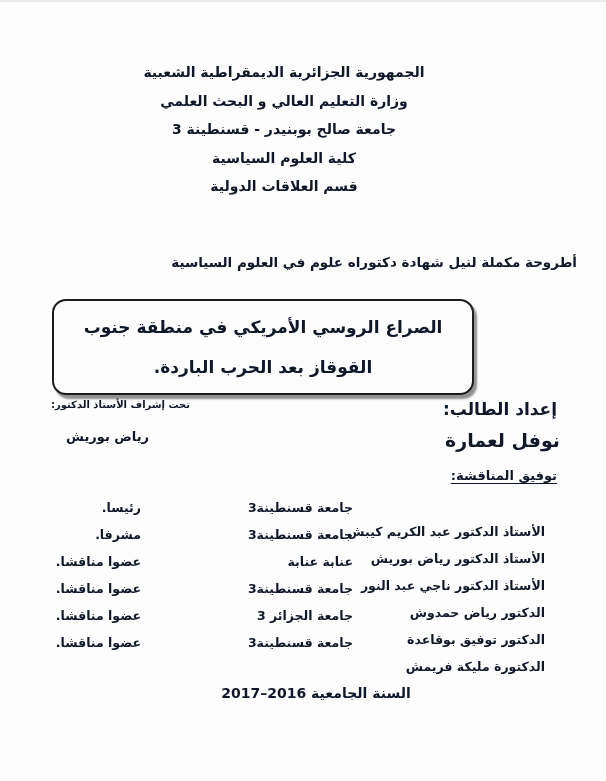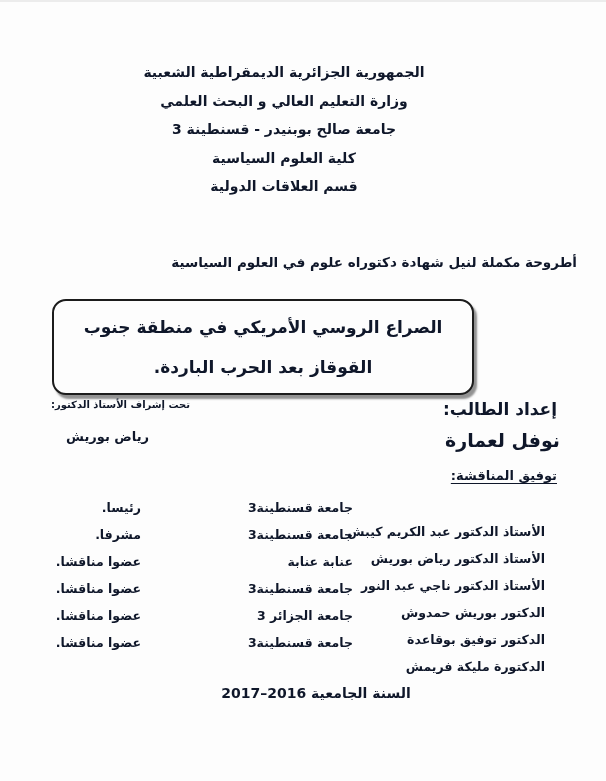--- a/index.html
+++ b/index.html
@@ -141,21 +141,21 @@
       <span class="cell name">الأستاذ الدكتور رياض بوريش</span>
       <span class="cell univ">جامعة قسنطينة3</span>
       <span class="cell role">مشرفا.</span>
     </div>
     <div class="committee-row">
       <span class="cell name">الأستاذ الدكتور ناجي عبد النور</span>
       <span class="cell univ">عنابة عنابة</span>
       <span class="cell role">عضوا مناقشا.</span>
     </div>
     <div class="committee-row">
-      <span class="cell name">الدكتور بوريش حمدوش</span>
+      <span class="cell name">الدكتور رياض حمدوش</span>
       <span class="cell univ">جامعة قسنطينة3</span>
       <span class="cell role">عضوا مناقشا.</span>
     </div>
     <div class="committee-row">
       <span class="cell name">الدكتور توفيق بوقاعدة</span>
       <span class="cell univ">جامعة الجزائر 3</span>
       <span class="cell role">عضوا مناقشا.</span>
     </div>
     <div class="committee-row">
       <span class="cell name">الدكتورة مليكة فريمش</span>

